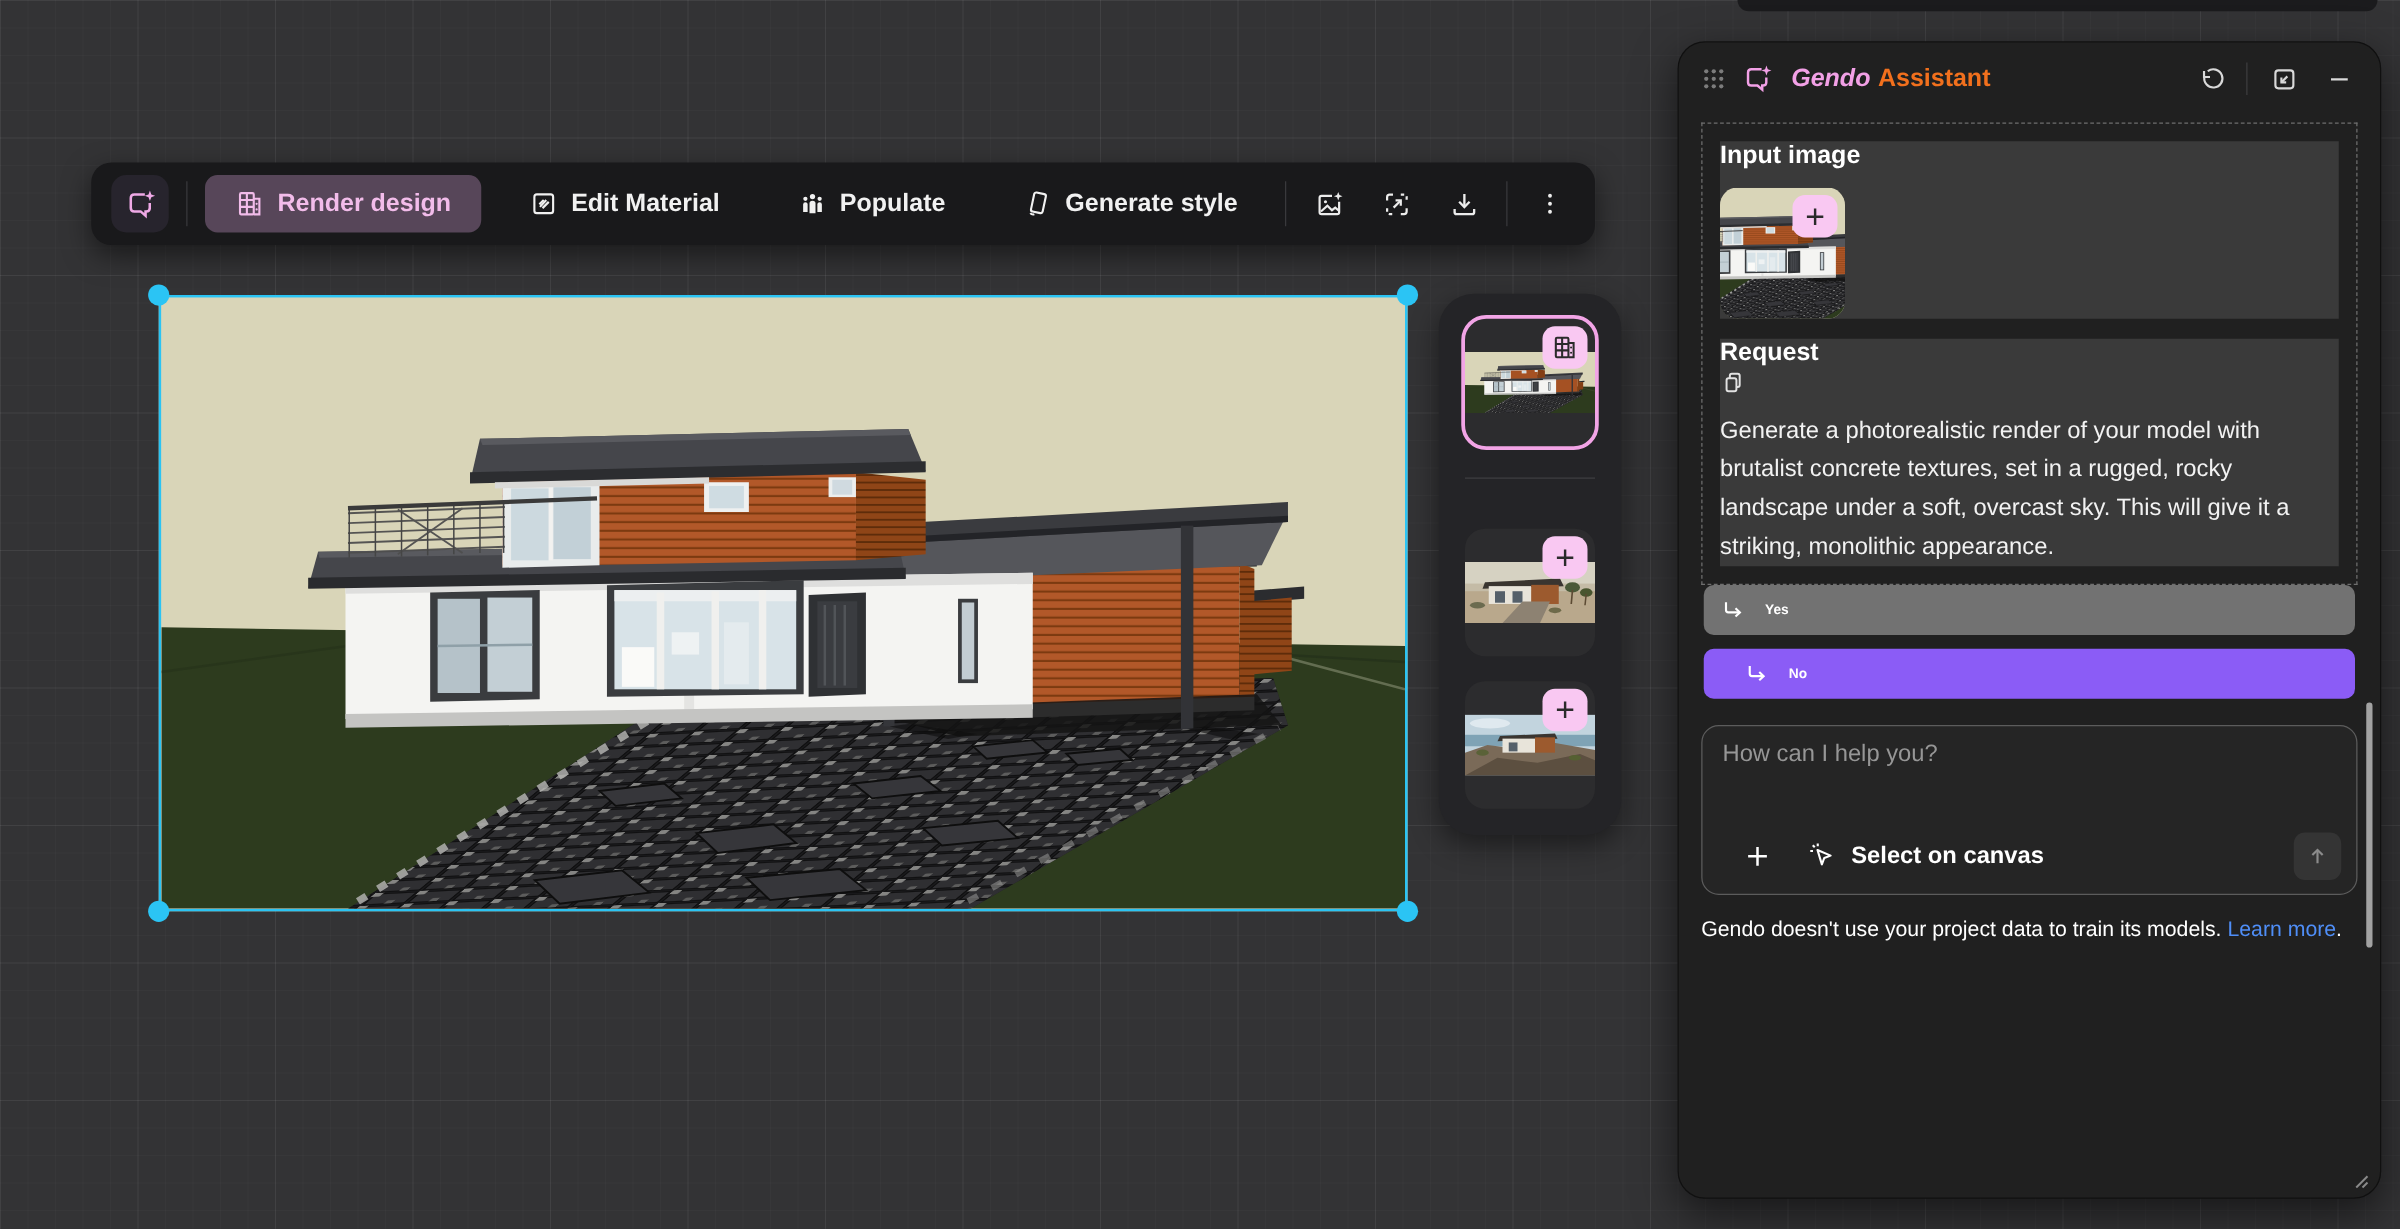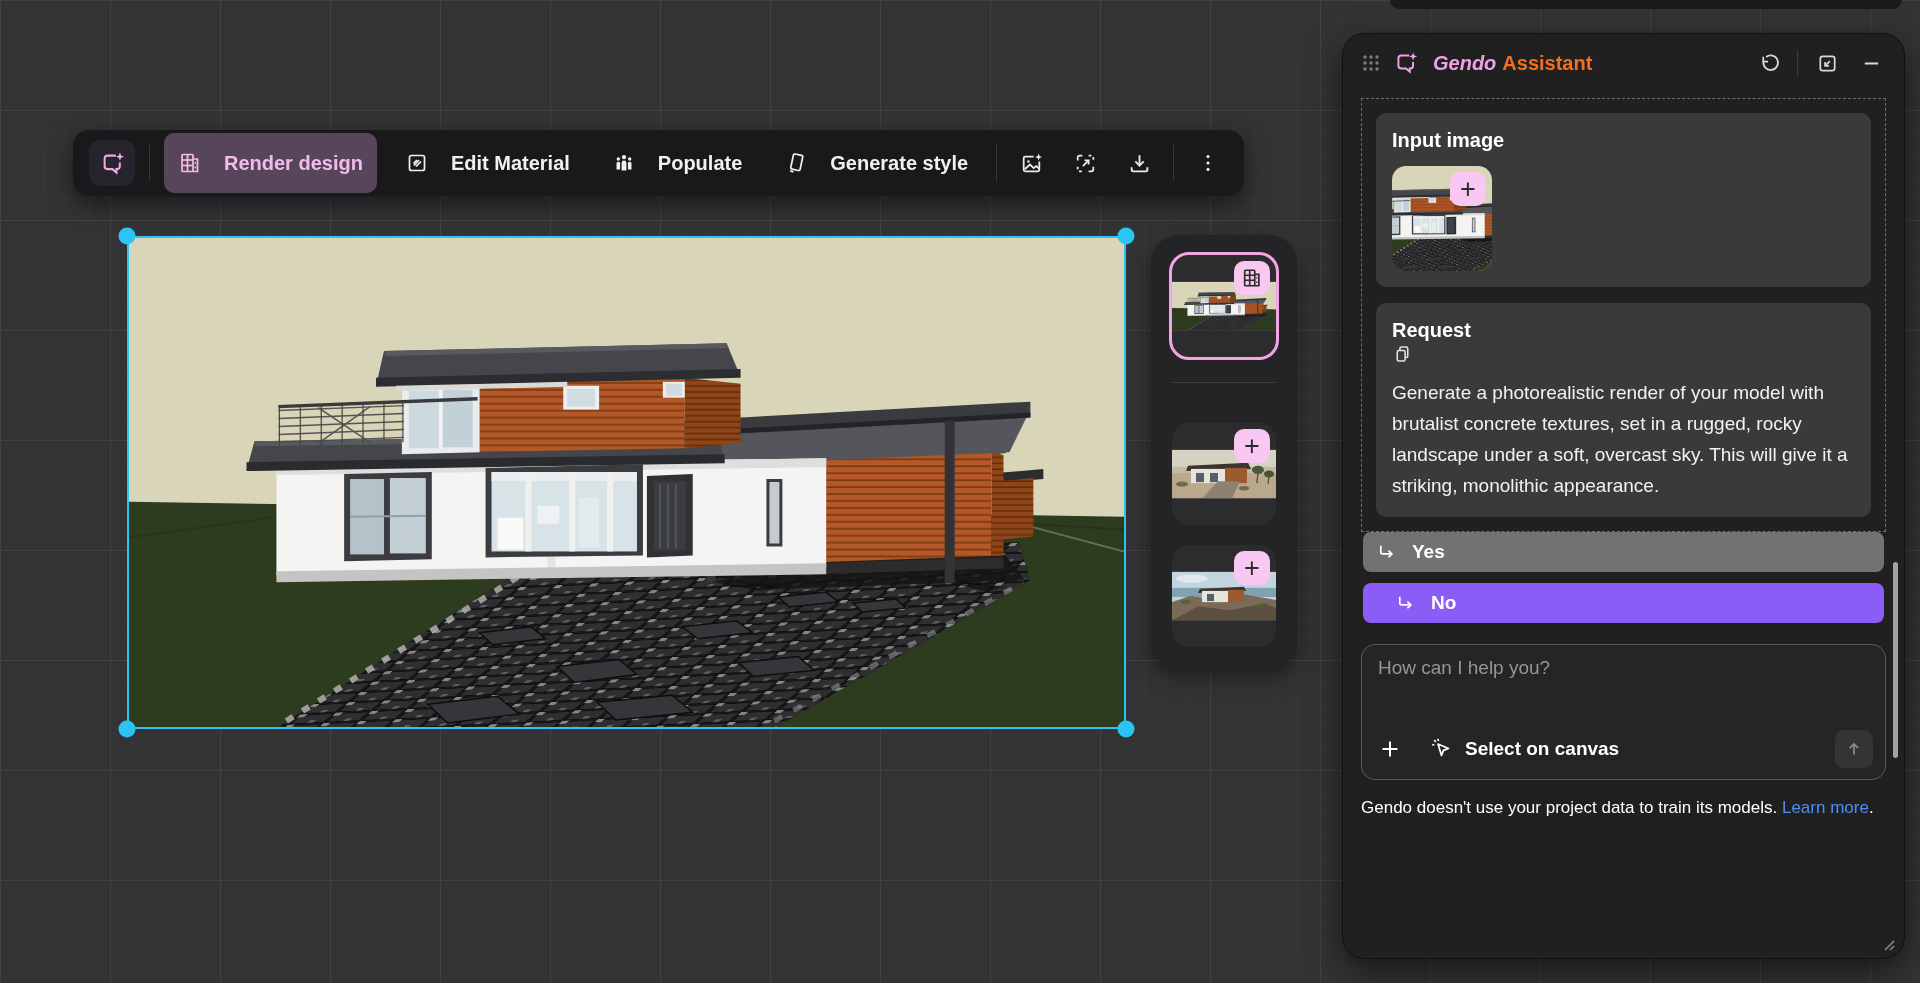--- a/index.html
+++ b/index.html
@@ -23,21 +23,21 @@
 
   
   .toolbar{
     position:absolute;left:73px;top:130px;height:66px;
     display:flex;align-items:center;gap:14px;padding:0 16px;
     background:#19191b;border-radius:16px;
     box-shadow:0 8px 22px rgba(0,0,0,.5);
   }
   .tb-logo{width:46px;height:46px;border-radius:12px;background:#27242d;display:flex;align-items:center;justify-content:center;cursor:pointer;}
   .tb-divider{width:1px;height:36px;background:#39393c;}
-  .tb-item{display:flex;align-items:center;gap:22px;padding:0 14px;height:60px;border-radius:10px;
+  .tb-item{display:flex;align-items:center;gap:10px;padding:0 24px;height:46px;border-radius:10px;
     font-size:20px;font-weight:600;color:#f1f1f1;cursor:pointer;white-space:nowrap;}
   .tb-item.active{background:#574659;color:#f2bcea;}
   .tb-icon-btn{width:40px;height:40px;display:flex;align-items:center;justify-content:center;border-radius:9px;cursor:pointer;color:#ececec;}
 
   
   .sel-image{
     position:absolute;left:127px;top:236px;width:999px;height:493px;
     border:2px solid #2bc4f4;box-sizing:border-box;background:#d9d5b8;
   }
   .sel-image svg{width:100%;height:100%;}
@@ -68,41 +68,41 @@
   .panel-header{height:58px;flex:none;display:flex;align-items:center;gap:12px;padding:0 18px;}
   .drag-dots{color:#7c7c7c;cursor:grab;}
   .panel-title{font-size:20px;font-weight:700;margin-left:2px;white-space:nowrap;}
   .panel-title .brand{color:#f2a0e6;font-style:italic;}
   .panel-title .product{color:#f2701d;margin-left:6px;}
   .ph-actions{margin-left:auto;display:flex;align-items:center;gap:14px;color:#d9d9d9;}
   .ph-divider{width:1px;height:26px;background:#3c3c3e;}
   .ph-btn{width:30px;height:30px;display:flex;align-items:center;justify-content:center;cursor:pointer;}
 
   .dashed-wrap{margin:6px 18px 0;border:1px dashed #6e6e6e;padding:14px;display:flex;flex-direction:column;gap:16px;flex:none;}
-  .card{background:#3a3a3a;border-radius:10px;padding:16px;}
+  .card{background:#3a3a3a;border-radius:0;padding:0;}
   .card-title{font-size:20px;font-weight:700;color:#fff;}
   .card-title-row{display:flex;align-items:flex-start;justify-content:space-between;flex-direction:column;}
   .input-thumb{position:relative;width:100px;height:105px;border-radius:14px;overflow:hidden;background:#2c2c2e;margin-top:14px;cursor:pointer;}
   .input-thumb svg{width:100%;height:100%;}
   .input-thumb .badge{top:6px;right:6px;}
   .request-body{margin-top:12px;font-size:19px;line-height:31px;color:#f2f2f2;}
   .copy-btn{color:#e2e2e2;cursor:pointer;margin-top:2px;}
 
   .question{margin:24px 20px 14px;font-size:17.5px;font-weight:600;color:#f5f5f5;}
   .option-btn{margin:0 20px 11px;height:40px;border-radius:8px;display:flex;align-items:center;gap:16px;
-    padding:0 14px;font-size:19px;font-weight:700;color:#fff;cursor:pointer;flex:none;}
+    padding:0 14px;font-size:11px;font-weight:700;color:#fff;cursor:pointer;flex:none;}
   .option-yes{background:#727272;}
   .option-no{background:#8b5cf6;padding-left:33px;}
 
   .composer{margin:10px 18px 0;border:1px solid #5c5c5c;background:#252525;border-radius:14px;height:136px;
     position:relative;box-sizing:border-box;padding:12px 16px;flex:none;}
   .composer textarea{width:100%;height:62px;background:transparent;border:none;outline:none;resize:none;
     font-family:"Liberation Sans",sans-serif;font-size:19px;color:#bef264;padding:0;}
   .composer textarea::placeholder{color:#969696;}
-  .composer-row{position:absolute;left:16px;right:12px;bottom:11px;display:flex;align-items:center;gap:28px;}
+  .composer-row{position:absolute;left:32px;right:12px;bottom:11px;display:flex;align-items:center;gap:28px;}
   .plus-btn{color:#fff;cursor:pointer;}
   .select-canvas{display:flex;align-items:center;gap:11px;font-size:19px;font-weight:700;color:#fff;cursor:pointer;}
   .send-btn{margin-left:auto;width:38px;height:38px;border-radius:9px;background:#343434;display:flex;align-items:center;justify-content:center;color:#8b8b8b;cursor:pointer;}
 
   .panel-footer{margin:14px 18px 0;font-size:17px;line-height:27px;color:#fff;}
   .panel-footer a{color:#4f8ef7;text-decoration:none;cursor:pointer;}
   .scroll-thumb{position:absolute;right:6px;top:528px;width:5px;height:196px;border-radius:3px;background:#a2a2a2;cursor:pointer;}
   .resize-grip{position:absolute;right:9px;bottom:7px;color:#8a8a8a;cursor:nwse-resize;}
 </style>
 </head>

